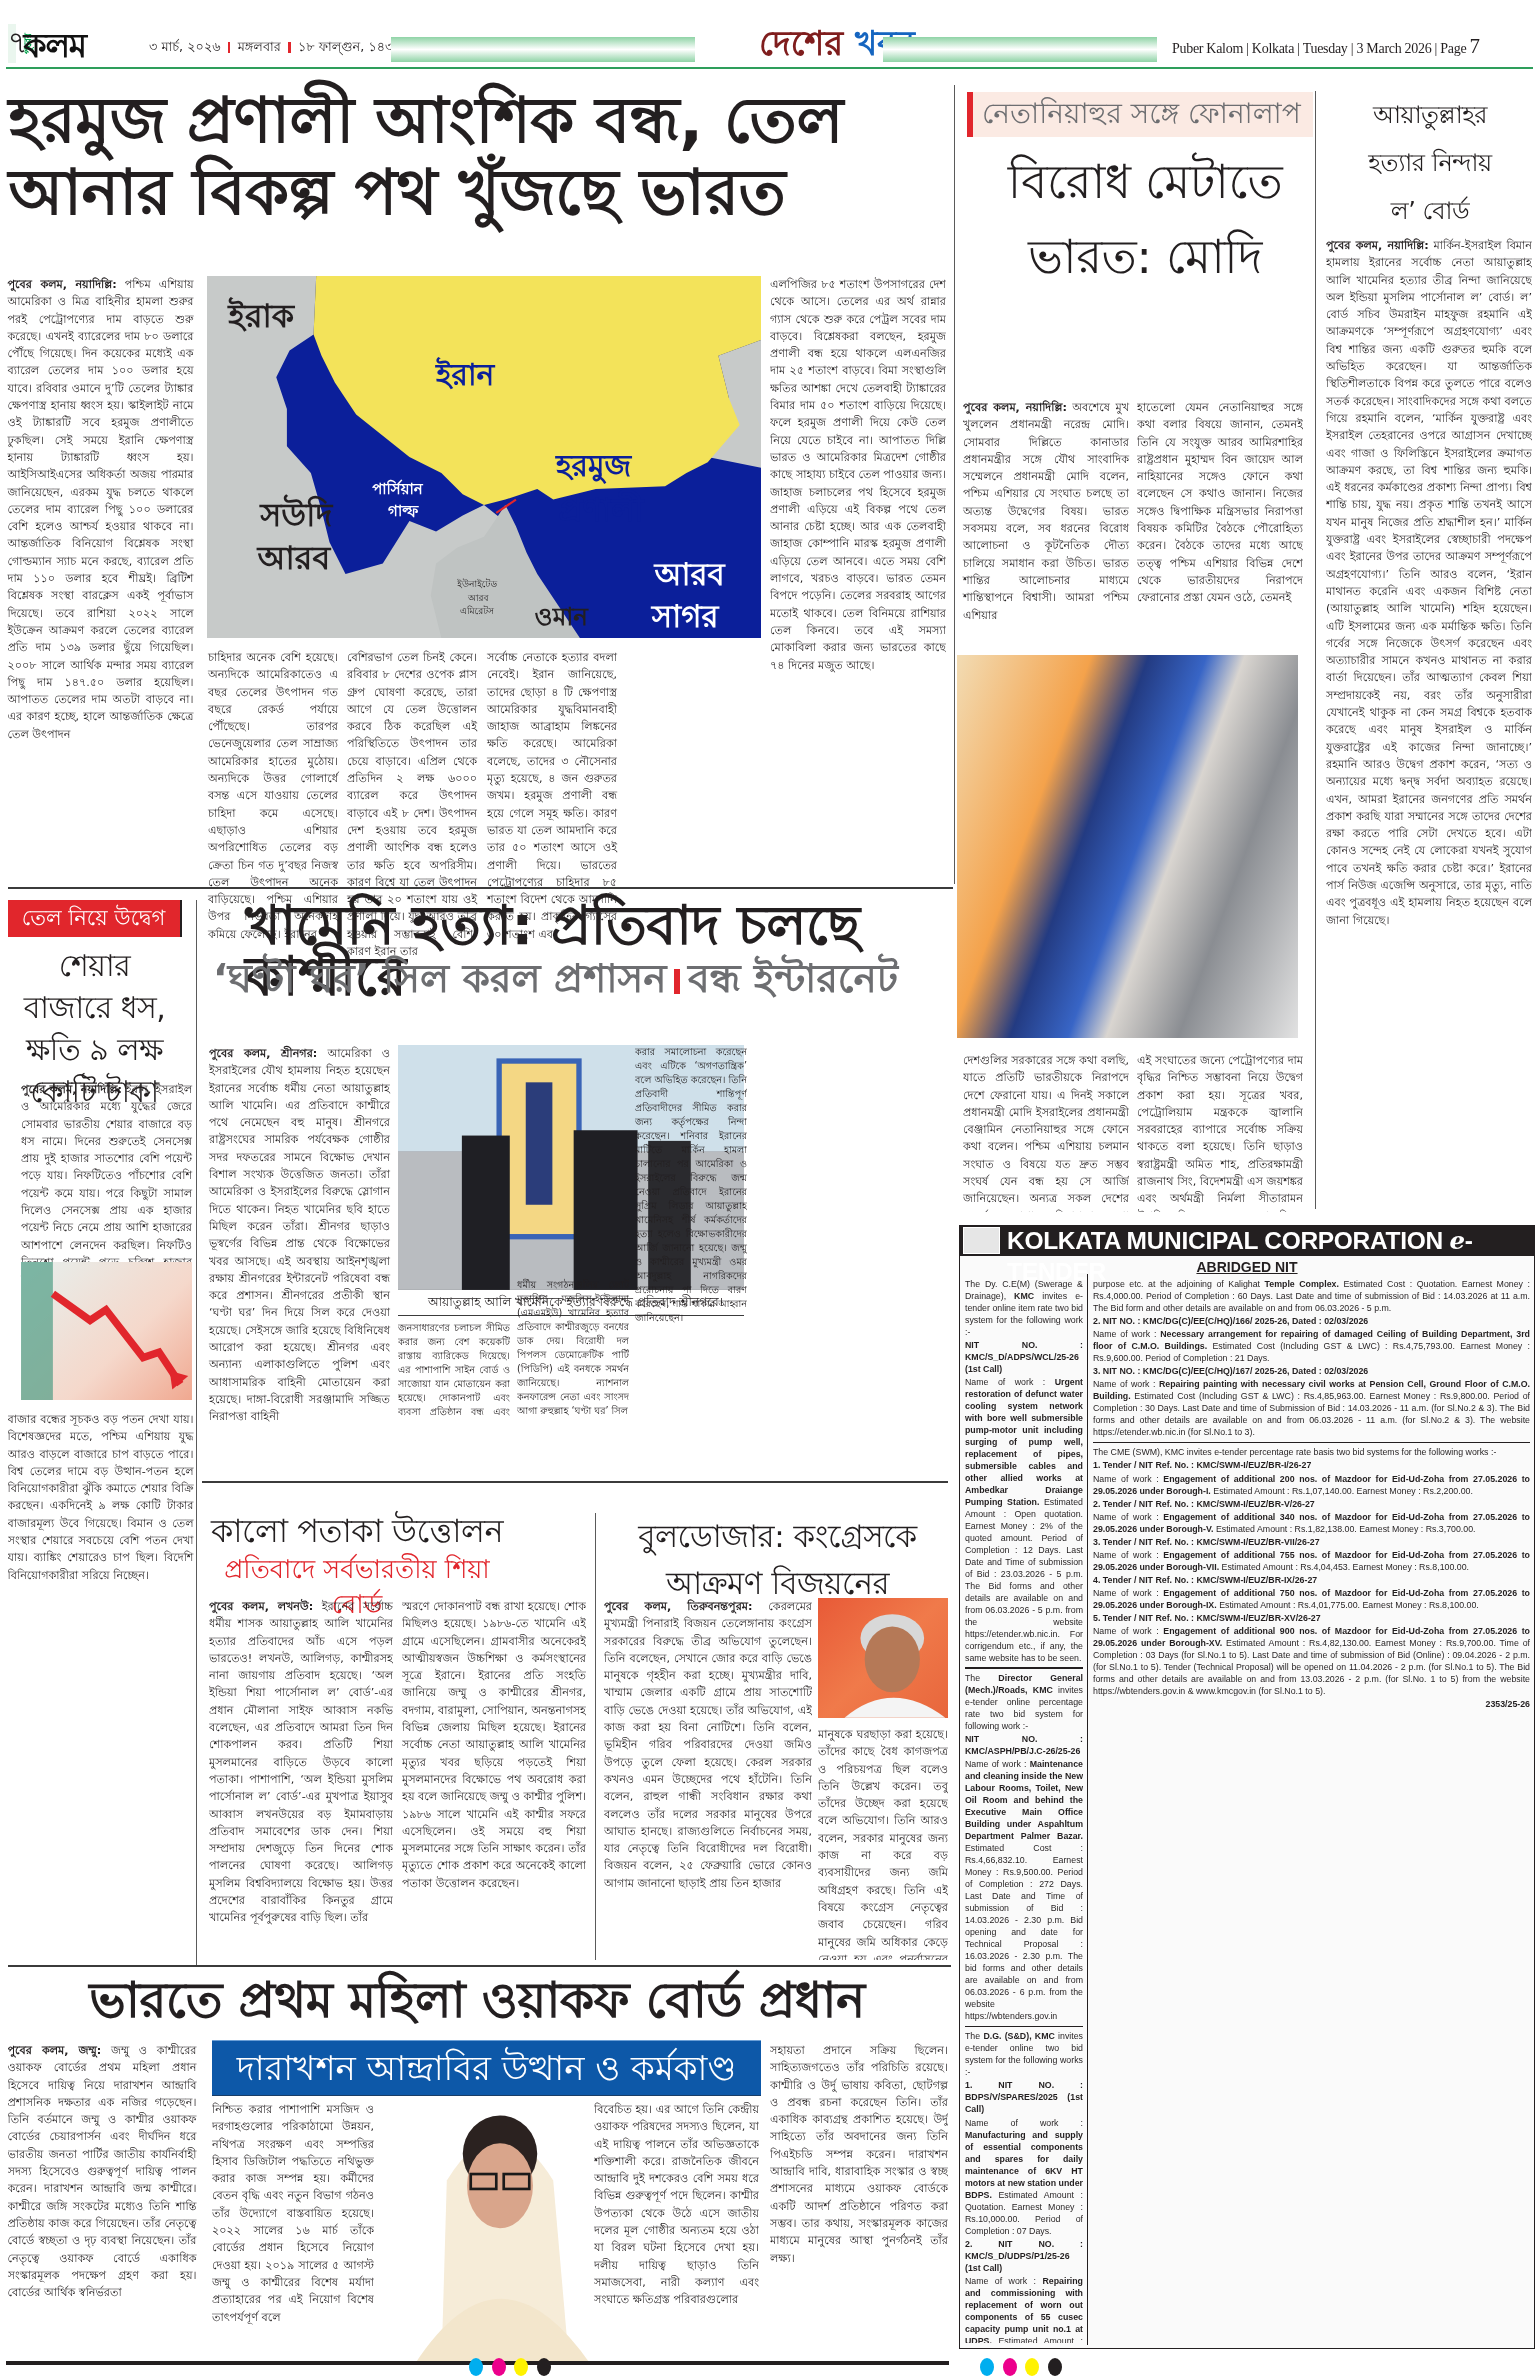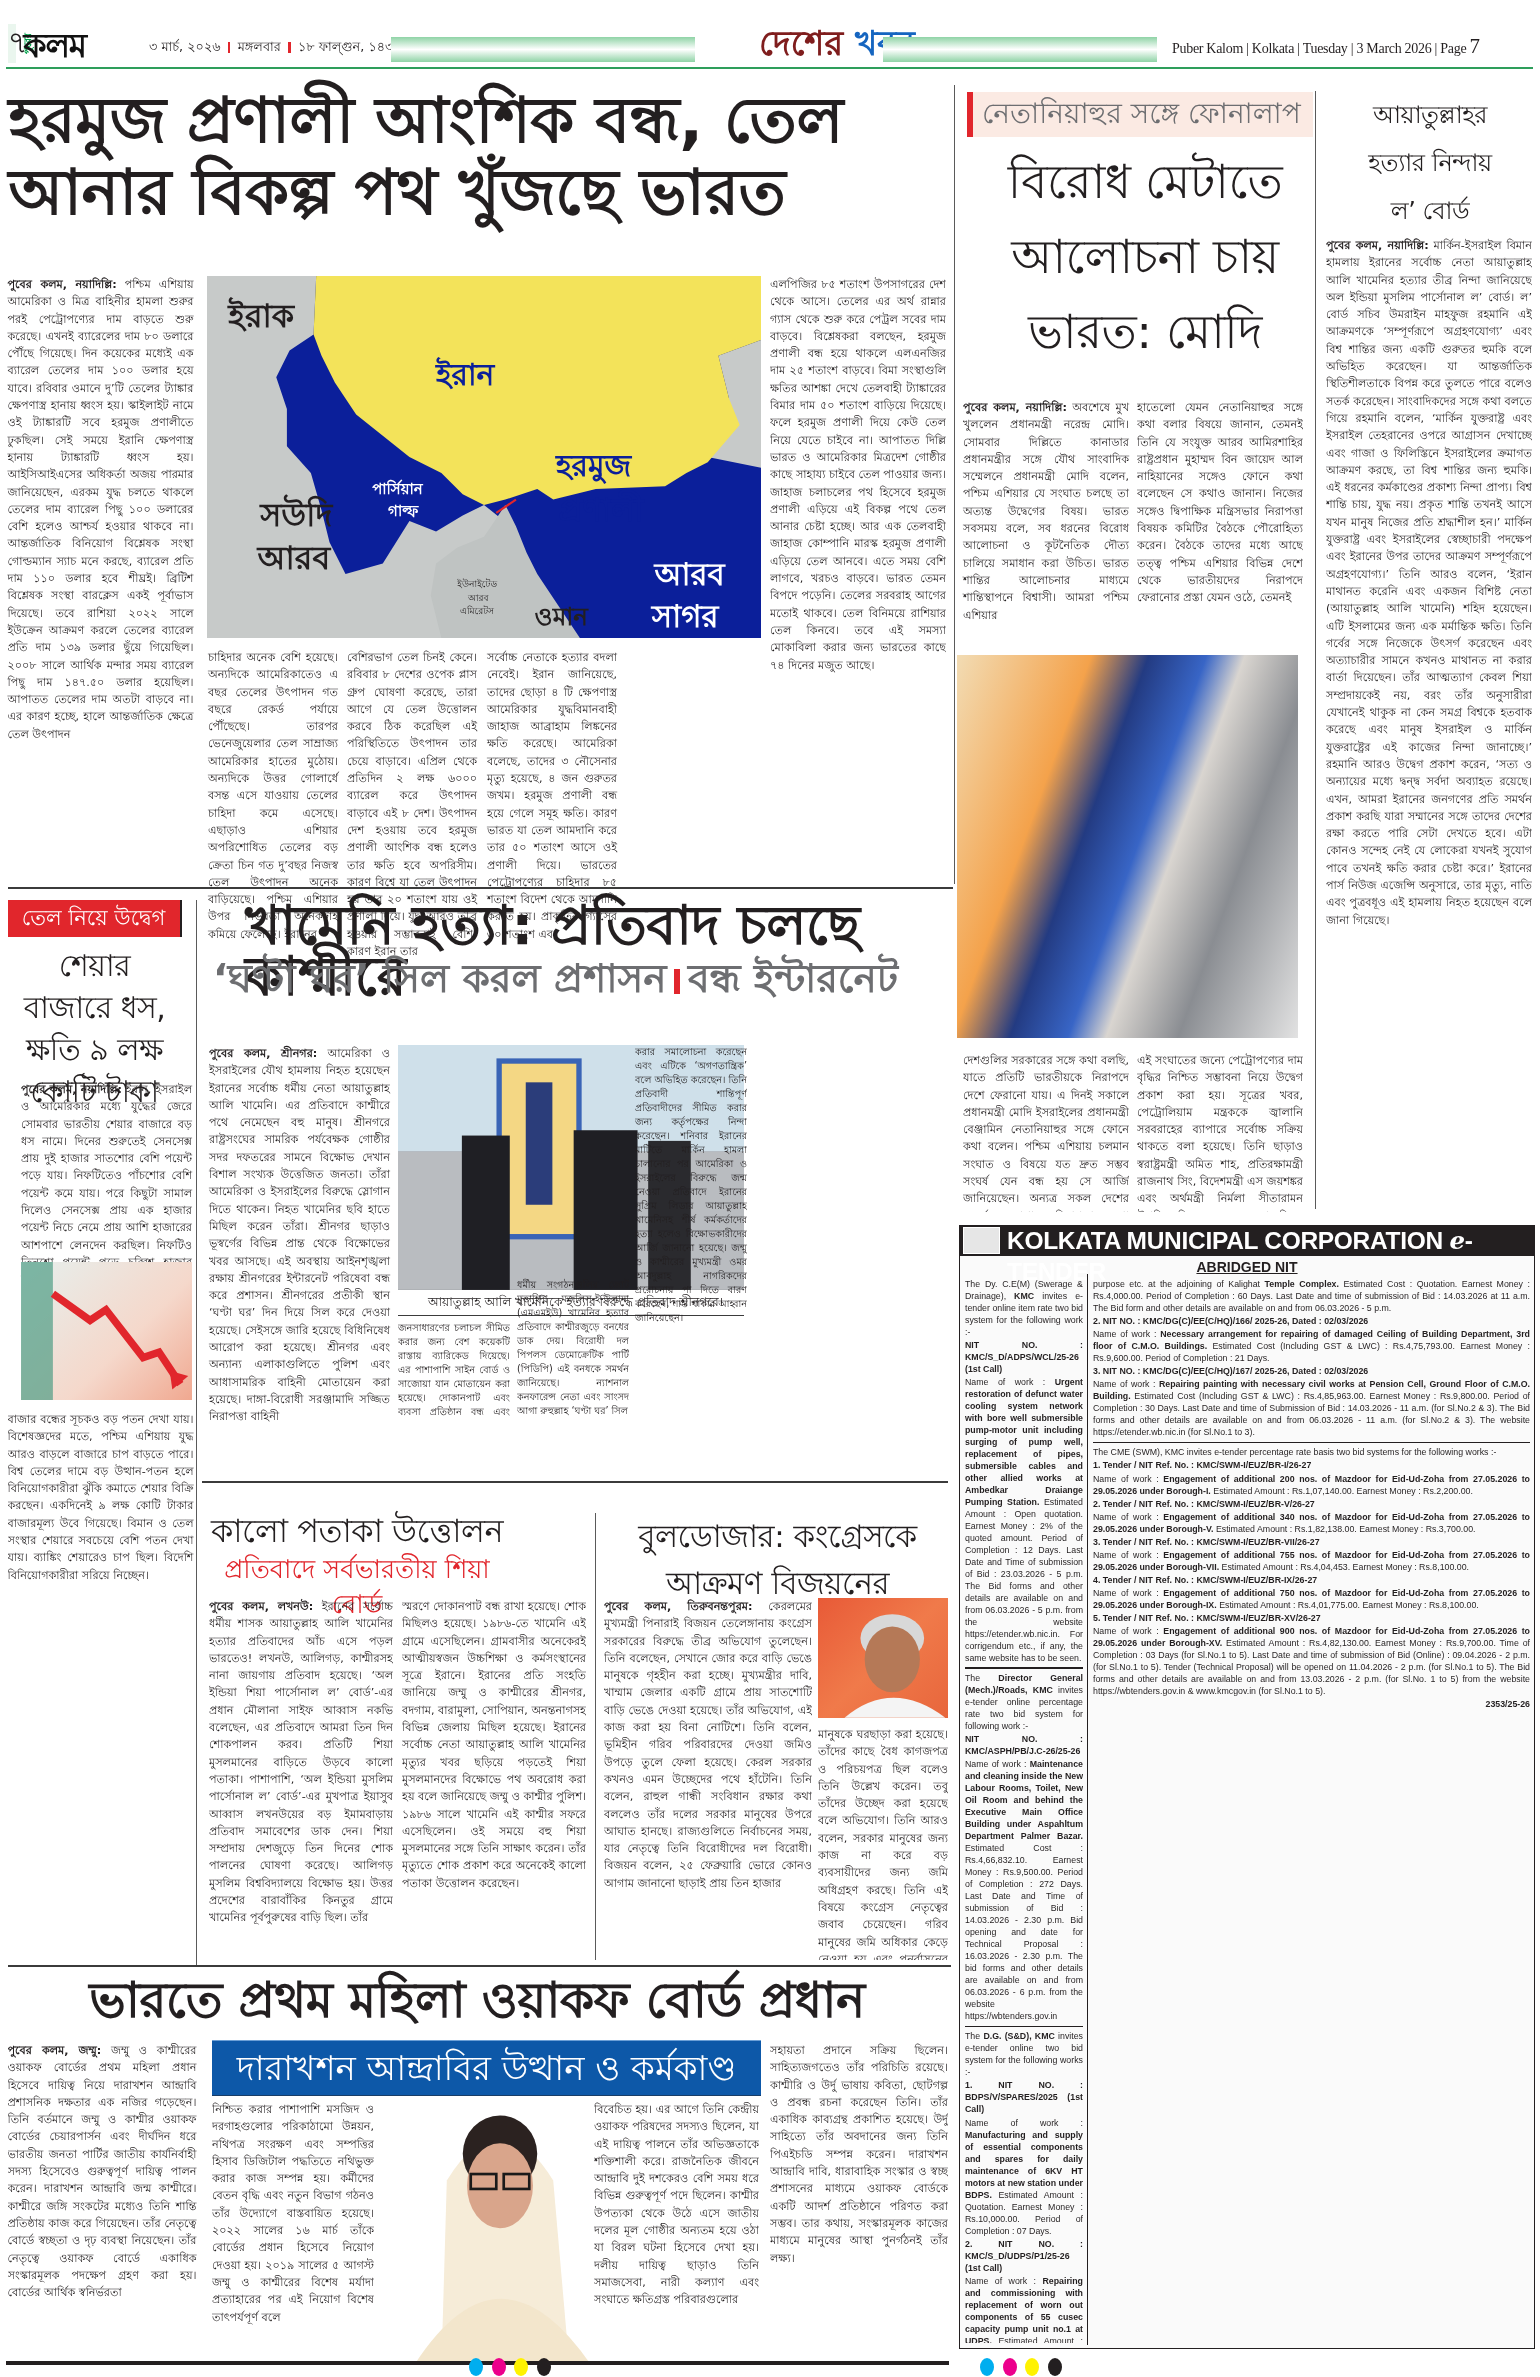--- a/index.html
+++ b/index.html
@@ -143,21 +143,20 @@
 <div class="abs body-text" style="left:770px; top:276px; width:176px; height:602px; overflow:hidden;">এলপিজির ৮৫ শতাংশ উপসাগরের দেশ থেকে আসে। তেলের এর অর্থ রান্নার গ্যাস থেকে শুরু করে পেট্রল সবের দাম বাড়বে। বিশ্লেষকরা বলছেন, হরমুজ প্রণালী বন্ধ হয়ে থাকলে এলএনজির দাম ২৫ শতাংশ বাড়বে। বিমা সংস্থাগুলি ক্ষতির আশঙ্কা দেখে তেলবাহী ট্যাঙ্কারের বিমার দাম ৫০ শতাংশ বাড়িয়ে দিয়েছে। ফলে হরমুজ প্রণালী দিয়ে কেউ তেল নিয়ে যেতে চাইবে না। আপাতত দিল্লি ভারত ও আমেরিকার মিত্রদেশ গোষ্ঠীর কাছে সাহায্য চাইবে তেল পাওয়ার জন্য। জাহাজ চলাচলের পথ হিসেবে হরমুজ প্রণালী এড়িয়ে এই বিকল্প পথে তেল আনার চেষ্টা হচ্ছে। আর এক তেলবাহী জাহাজ কোম্পানি মারস্ক হরমুজ প্রণালী এড়িয়ে তেল আনবে। এতে সময় বেশি লাগবে, খরচও বাড়বে। ভারত তেমন বিপদে পড়েনি। তেলের সরবরাহ আগের মতোই থাকবে। তেল বিনিময়ে রাশিয়ার তেল কিনবে। তবে এই সমস্যা মোকাবিলা করার জন্য ভারতের কাছে ৭৪ দিনের মজুত আছে।</div>
 
 <div class="abs col-rule" style="left:954px; top:85px; height:799px;"></div>
 
 <div class="abs kicker-bar">
   <div class="mark"></div>
   <div class="txt">নেতানিয়াহুর সঙ্গে ফোনালাপ</div>
 </div>
 <div class="abs headline modi-head">
   <div>বিরোধ মেটাতে</div>
-  <div>আলোচনা চায়</div>
   <div>ভারত: মোদি</div>
 </div>
 <div class="abs body-text" style="left:963px; top:399px; width:166px;">
   <b>পুবের কলম, নয়াদিল্লি:</b>
   <span>অবশেষে মুখ খুললেন প্রধানমন্ত্রী নরেন্দ্র মোদি। সোমবার দিল্লিতে কানাডার প্রধানমন্ত্রীর সঙ্গে যৌথ সাংবাদিক সম্মেলনে প্রধানমন্ত্রী মোদি বলেন, পশ্চিম এশিয়ার যে সংঘাত চলছে তা অত্যন্ত উদ্বেগের বিষয়। ভারত সবসময় বলে, সব ধরনের বিরোধ আলোচনা ও কূটনৈতিক দৌত্য চালিয়ে সমাধান করা উচিত। ভারত শান্তির আলোচনার মাধ্যমে শান্তিস্থাপনে বিশ্বাসী। আমরা পশ্চিম এশিয়ার</span>
 </div>
 <div class="abs body-text" style="left:1137px; top:399px; width:166px; height:250px; overflow:hidden;">হাতেলো যেমন নেতানিয়াহুর সঙ্গে কথা বলার বিষয়ে জানান, তেমনই তিনি যে সংযুক্ত আরব আমিরশাহির রাষ্ট্রপ্রধান মুহাম্মদ বিন জায়েদ আল নাহিয়ানের সঙ্গেও ফোনে কথা বলেছেন সে কথাও জানান। নিজের সঙ্গেও দ্বিপাক্ষিক মন্ত্রিসভার নিরাপত্তা বিষয়ক কমিটির বৈঠকে পৌরোহিত্য করেন। বৈঠকে তাদের মধ্যে আছে তত্ত্ব পশ্চিম এশিয়ার বিভিন্ন দেশে থেকে ভারতীয়দের নিরাপদে ফেরানোর প্রস্তা যেমন ওঠে, তেমনই</div>
 <div class="abs modi-photo"></div>
 <div class="abs body-text" style="left:963px; top:1052px; width:166px; height:160px; overflow:hidden;">দেশগুলির সরকারের সঙ্গে কথা বলছি, যাতে প্রতিটি ভারতীয়কে নিরাপদে দেশে ফেরানো যায়। এ দিনই সকালে প্রধানমন্ত্রী মোদি ইসরাইলের প্রধানমন্ত্রী বেঞ্জামিন নেতানিয়াহুর সঙ্গে ফোনে কথা বলেন। পশ্চিম এশিয়ায় চলমান সংঘাত ও বিষয়ে যত দ্রুত সম্ভব সংঘর্ষ যেন বন্ধ হয় সে আর্জি জানিয়েছেন। অন্যত্র সকল দেশের অন্তর্ভুক্ত ব্যাপারে নিরাপত্তার কথা জানানো হয় এবং তিনি প্রধানমন্ত্রী এ দিন নিজের এক্স</div>
 <div class="abs body-text" style="left:1137px; top:1052px; width:166px; height:160px; overflow:hidden;">এই সংঘাতের জন্যে পেট্রোপণ্যের দাম বৃদ্ধির নিশ্চিত সম্ভাবনা নিয়ে উদ্বেগ প্রকাশ করা হয়। সূত্রের খবর, পেট্রোলিয়াম মন্ত্রককে জ্বালানি সরবরাহের ব্যাপারে সর্বোচ্চ সক্রিয় থাকতে বলা হয়েছে। তিনি ছাড়াও স্বরাষ্ট্রমন্ত্রী অমিত শাহ, প্রতিরক্ষামন্ত্রী রাজনাথ সিং, বিদেশমন্ত্রী এস জয়শঙ্কর এবং অর্থমন্ত্রী নির্মলা সীতারামন উপস্থিত ছিলেন। যুদ্ধরত দেশগুলিকে যুদ্ধ থেকে বিরত হয়ে নাগরিকদের নিরাপত্তায় গুরুত্ব দিতে আর্জি জানানো হয়।</div>

